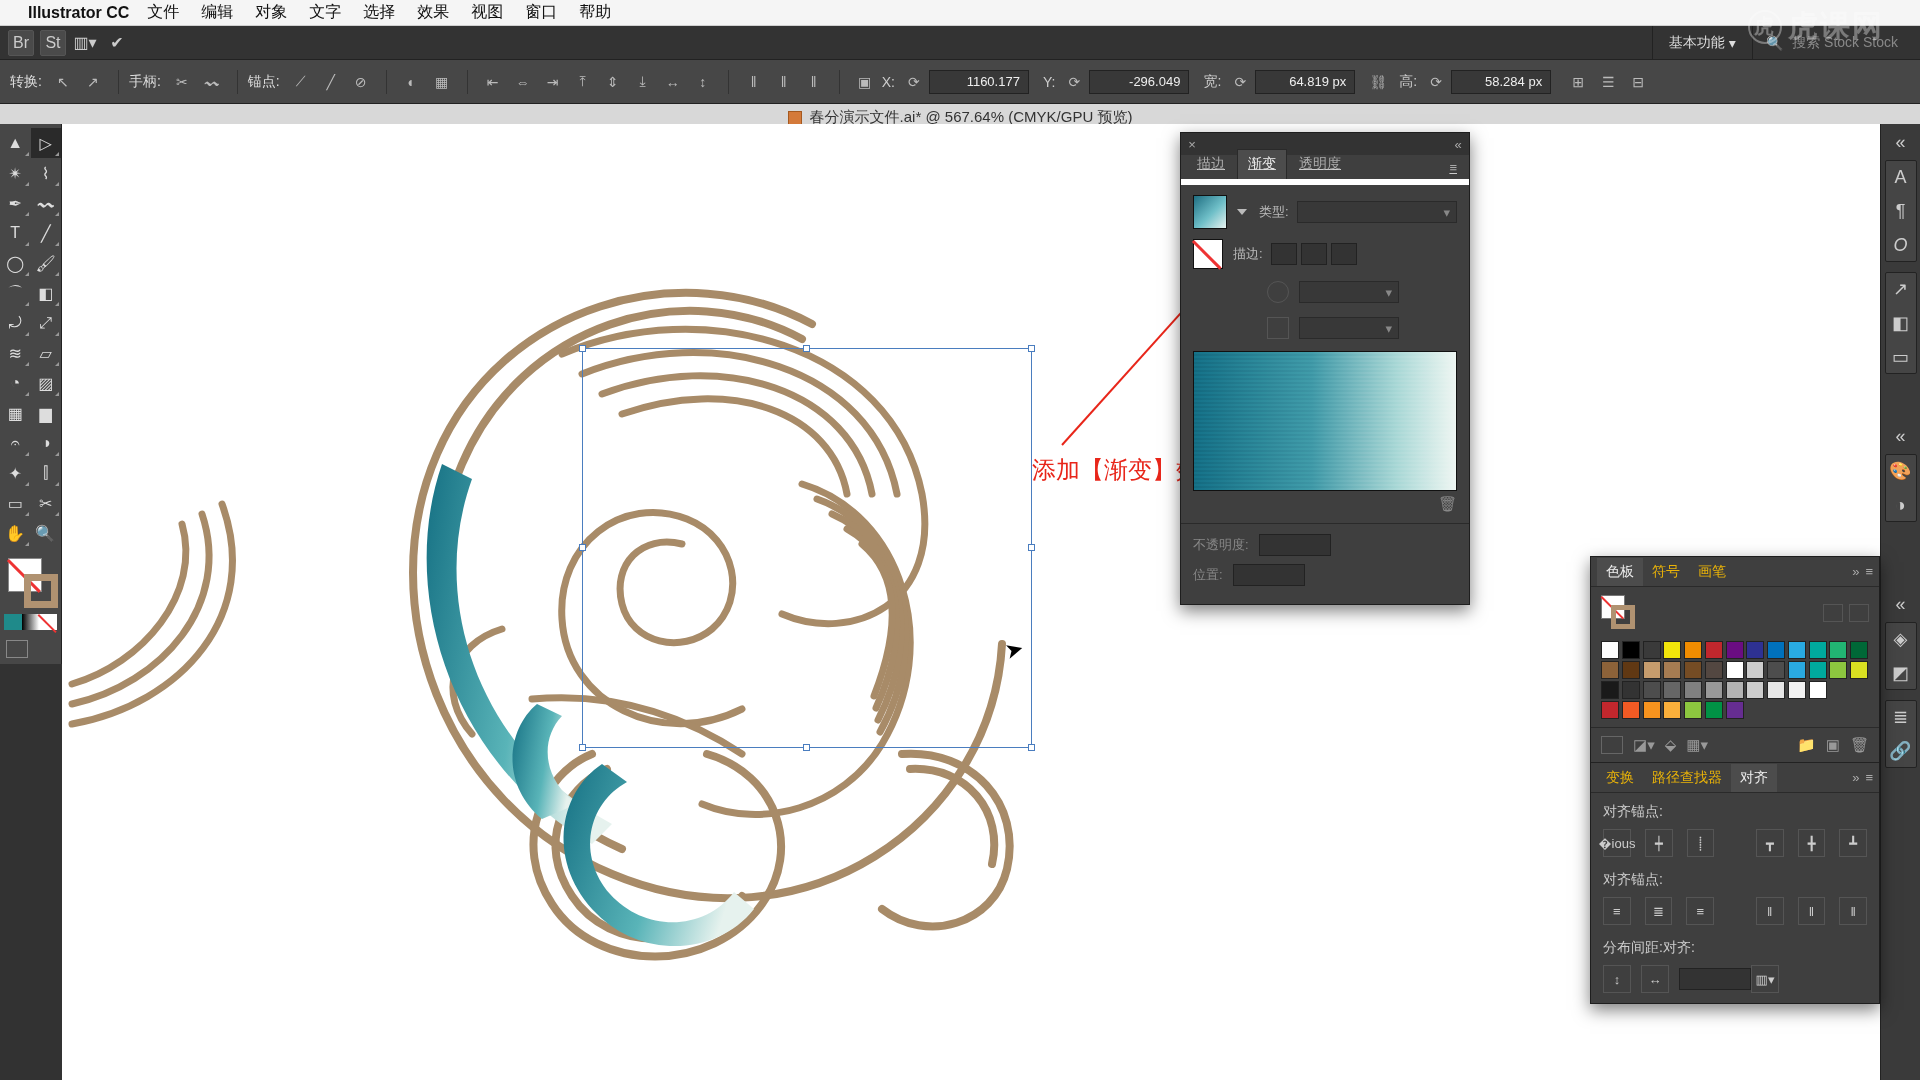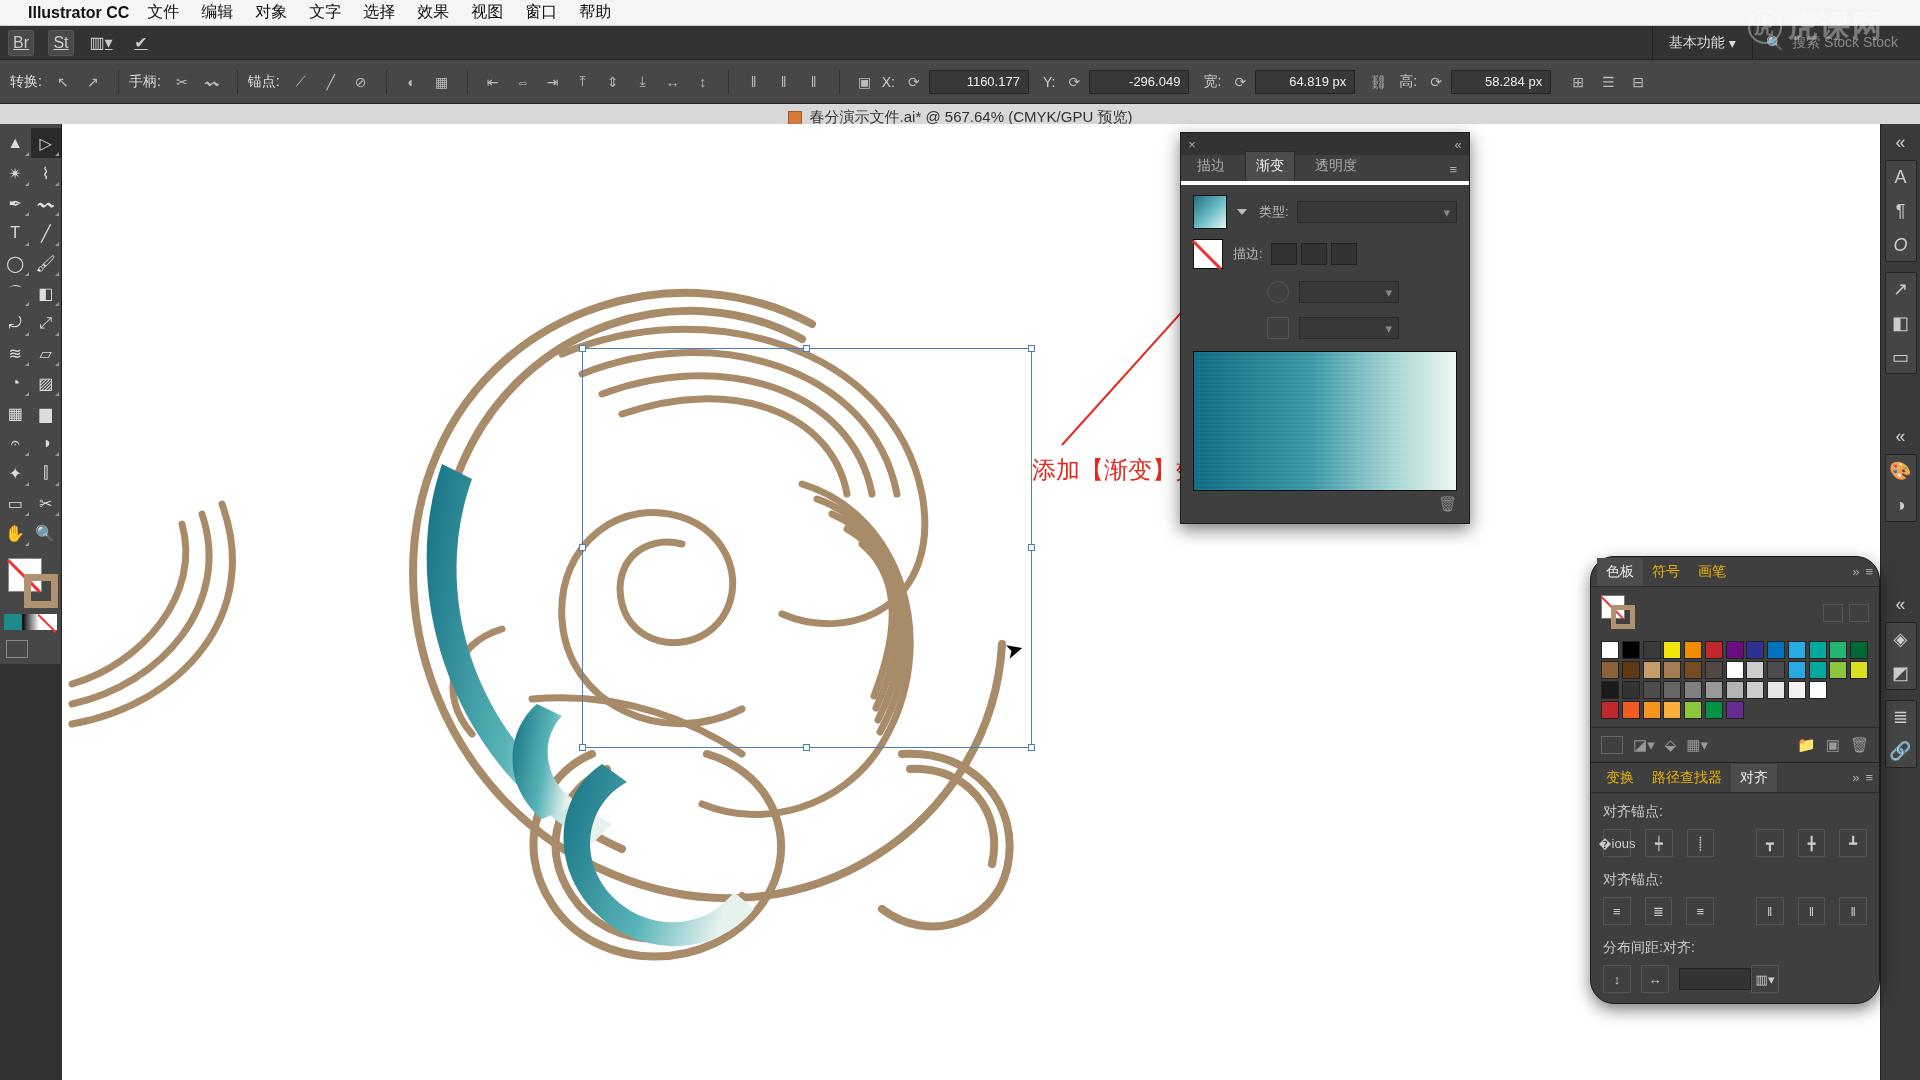--- a/index.html
+++ b/index.html
@@ -4,21 +4,21 @@
 <style>
   * { margin:0; padding:0; box-sizing:border-box; font-family:"Helvetica Neue",Arial,sans-serif; -webkit-font-smoothing:antialiased; }
   html,body{width:1920px;height:1080px;overflow:hidden;background:#323232;}
   
   .mac-menu{height:26px;background:#f5f5f5;display:flex;align-items:center;font-size:16px;color:#111;border-bottom:1px solid #d0d0d0;}
   .mac-menu .apple{margin:0 14px;font-size:18px;}
   .mac-menu .app-name{font-weight:700;margin-right:18px;}
   .mac-menu .mitem{margin-right:22px;cursor:default;}
   
   .opt-row{height:34px;background:#333;display:flex;align-items:center;padding:0 8px;border-bottom:1px solid #222;}
-  .opt-row .ico{width:26px;height:26px;display:flex;align-items:center;justify-content:center;color:#ccc;margin-right:14px;border:1px solid transparent;text-decoration:underline;}
+  .opt-row .ico{width:26px;height:26px;display:flex;align-items:center;justify-content:center;color:#ccc;margin-right:6px;border:1px solid transparent;}
   .opt-row .ico.boxed{background:#4a4a4a;border:1px solid #555;border-radius:2px;}
   .opt-row .spacer{flex:1;}
   .opt-row .essentials{color:#ddd;font-size:14px;padding:0 16px;display:flex;align-items:center;gap:4px;border-left:1px solid #222;height:100%;}
   .opt-row .search{display:flex;align-items:center;color:#888;font-size:14px;padding:0 14px;border-left:1px solid #222;height:100%;}
   
   .ctrl-row{height:44px;background:#474747;display:flex;align-items:center;padding:0 10px;color:#ddd;font-size:14px;border-bottom:1px solid #222;}
   .ctrl-row .lbl{margin-right:6px;}
   .ctrl-row .cbtn{width:24px;height:24px;display:flex;align-items:center;justify-content:center;margin:0 3px;color:#bbb;}
   .ctrl-row .sep{width:1px;height:24px;background:#333;margin:0 10px;}
   .ctrl-row .numfield{min-width:100px;height:24px;background:#383838;border:1px solid #222;display:flex;align-items:center;justify-content:flex-end;padding:0 8px;color:#eee;font-size:13px;margin-right:12px;}
@@ -54,21 +54,21 @@
   .cursor-arrow{position:absolute;width:0;height:0;color:#000;font-size:22px;transform:rotate(-15deg);}
   
   .rdock{position:absolute;right:0;top:0;width:40px;bottom:0;background:#3a3a3a;border-left:1px solid #222;display:flex;flex-direction:column;align-items:center;padding-top:6px;gap:6px;}
   .rdock .dgrp{background:#454545;border:1px solid #222;width:32px;border-radius:2px;display:flex;flex-direction:column;align-items:center;padding:4px 0;gap:10px;margin-bottom:4px;}
   .rdock .dico{color:#ccc;font-size:18px;width:24px;height:24px;display:flex;align-items:center;justify-content:center;}
   
   .panel{position:absolute;background:#3f3f3f;border:1px solid #1e1e1e;box-shadow:0 6px 16px rgba(0,0,0,.5);color:#ccc;font-size:13px;}
   .panel .p-head{height:22px;background:#333;display:flex;align-items:center;}
   .panel .p-head .pclose{width:22px;text-align:center;color:#aaa;}
   .panel .p-head .pmin{width:22px;text-align:center;color:#aaa;margin-left:auto;}
-  .panel .tabs{display:flex;height:30px;align-items:flex-end;border-bottom:4px solid #ffffff;padding:0 6px;gap:10px;}
+  .panel .tabs{display:flex;height:30px;align-items:flex-end;border-bottom:6px solid #ffffff;padding:0 6px;gap:2px;text-decoration:underline;}
   .panel .tabs .tab{padding:5px 10px 6px;color:#aaa;font-size:14px;}
   .panel .tabs .tab.act{background:#4c4c4c;color:#eee;border:1px solid #2a2a2a;border-bottom:none;}
   .panel .tabs .tmenu{margin-left:auto;padding:4px 6px;color:#aaa;}
   .grad-panel .body{padding:10px 12px;}
   .grad-panel .row{display:flex;align-items:center;margin-bottom:10px;min-height:26px;}
   .grad-panel .swatch{width:34px;height:34px;background:linear-gradient(135deg,#1f6e82 0%,#6fbfc8 55%,#e8f3f0 100%);border:1px solid #111;margin-right:10px;}
   .grad-panel .tri{width:0;height:0;border-left:5px solid transparent;border-right:5px solid transparent;border-top:6px solid #bbb;margin-right:12px;}
   .grad-panel .lbl{color:#bbb;margin-right:8px;}
   .grad-panel .dd{flex:1;height:22px;border:1px solid #2a2a2a;background:#383838;display:flex;align-items:center;justify-content:flex-end;padding-right:6px;color:#888;}
   .grad-panel .noneBox{width:30px;height:30px;background:#fff;border:1px solid #111;position:relative;margin-right:10px;}
@@ -439,23 +439,33 @@
       <div class="row">
         <div style="width:34px"></div>
         <div class="iconbox"></div>
         <div class="dd" style="flex:0 0 100px">▾</div>
       </div>
       <div class="preview"></div>
       <div class="slider-row">
           <span class="trash">🗑</span>
         </div>
     </div>
+    <div class="foot">
+      <div class="row2">
+          <span>不透明度:</span>
+          <div class="val"></div>
+        </div>
+      <div class="row2">
+          <span>位置:</span>
+          <div class="val"></div>
+        </div>
+    </div>
   </div>
 
-  <div class="swatch-panel" style="top:432px;border-radius:24px;">
+  <div class="swatch-panel" style="top:432px;">
 
     <div class="tabs">
       <div class="tab act">色板</div>
       <div class="tab">符号</div>
       <div class="tab">画笔</div>
       <div class="rbtn">
           <span>»</span>
           <span>≡</span>
         </div>
     </div>

